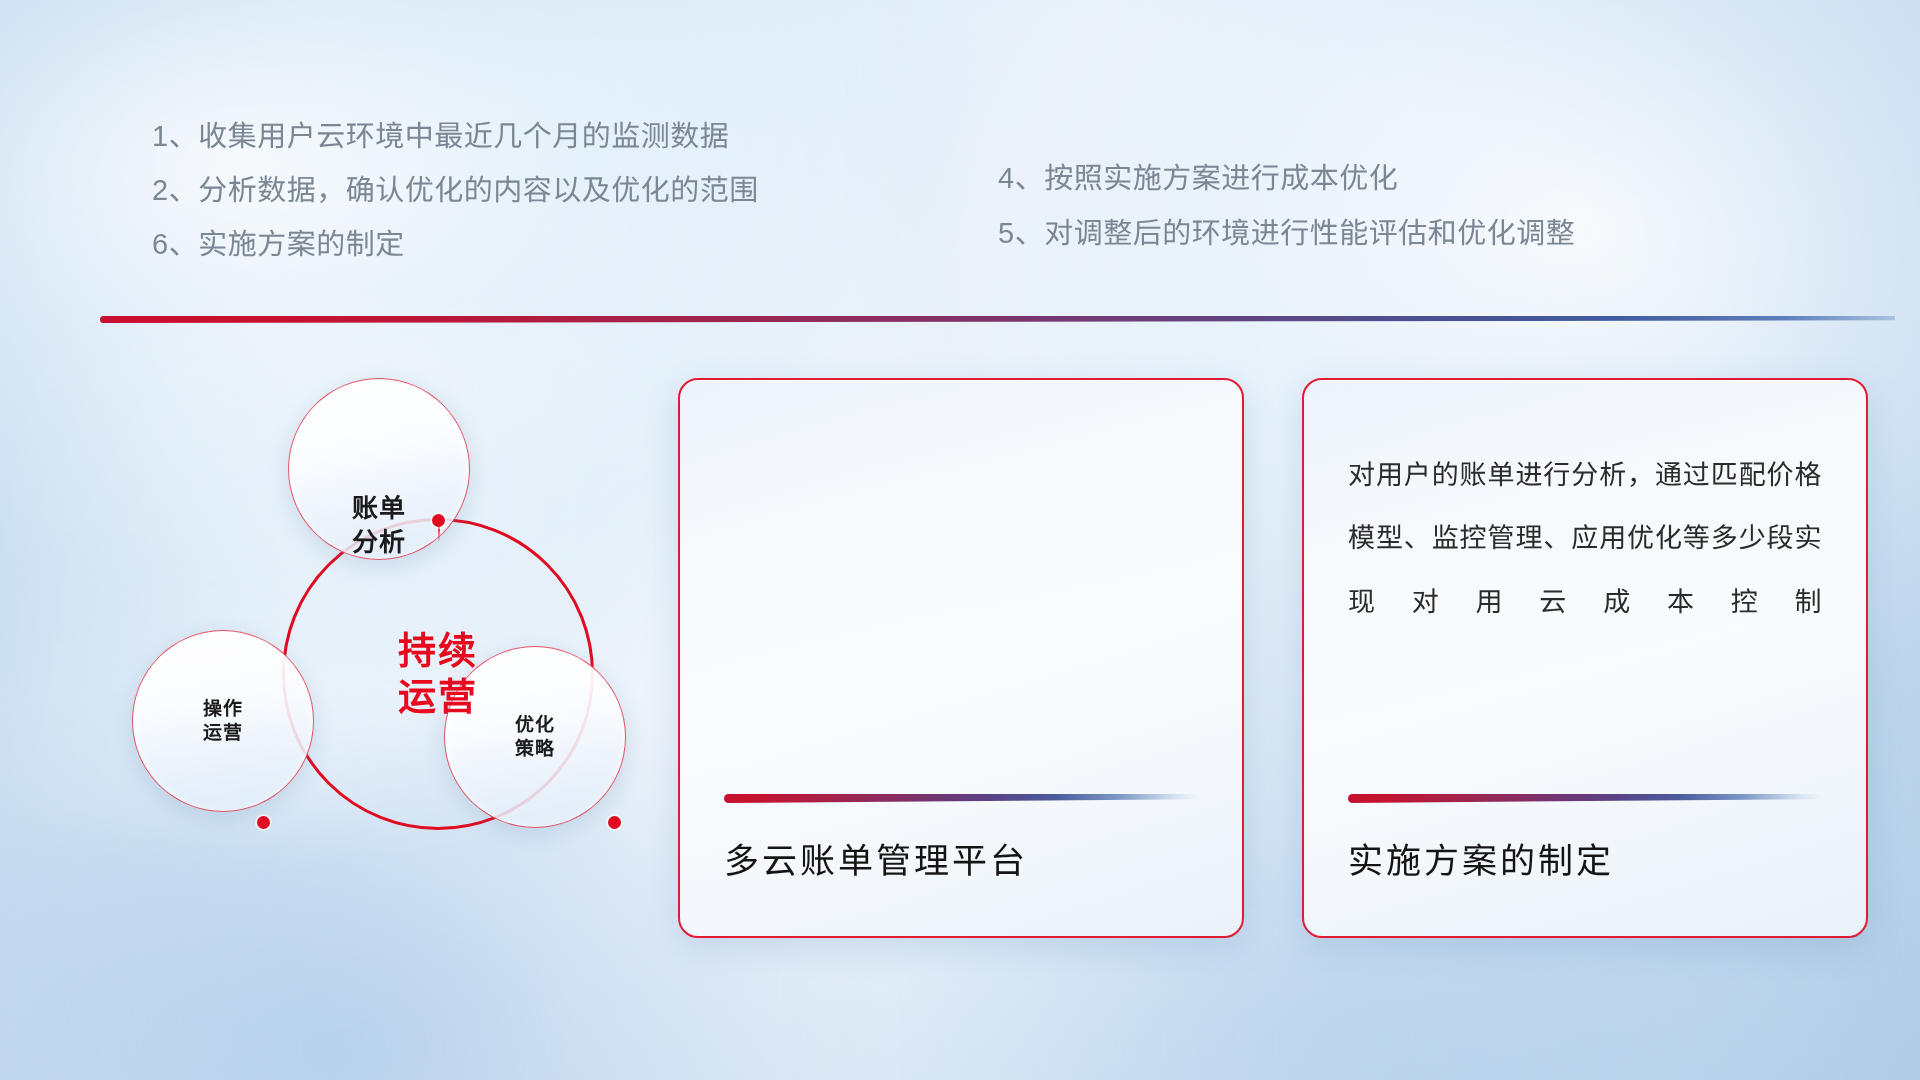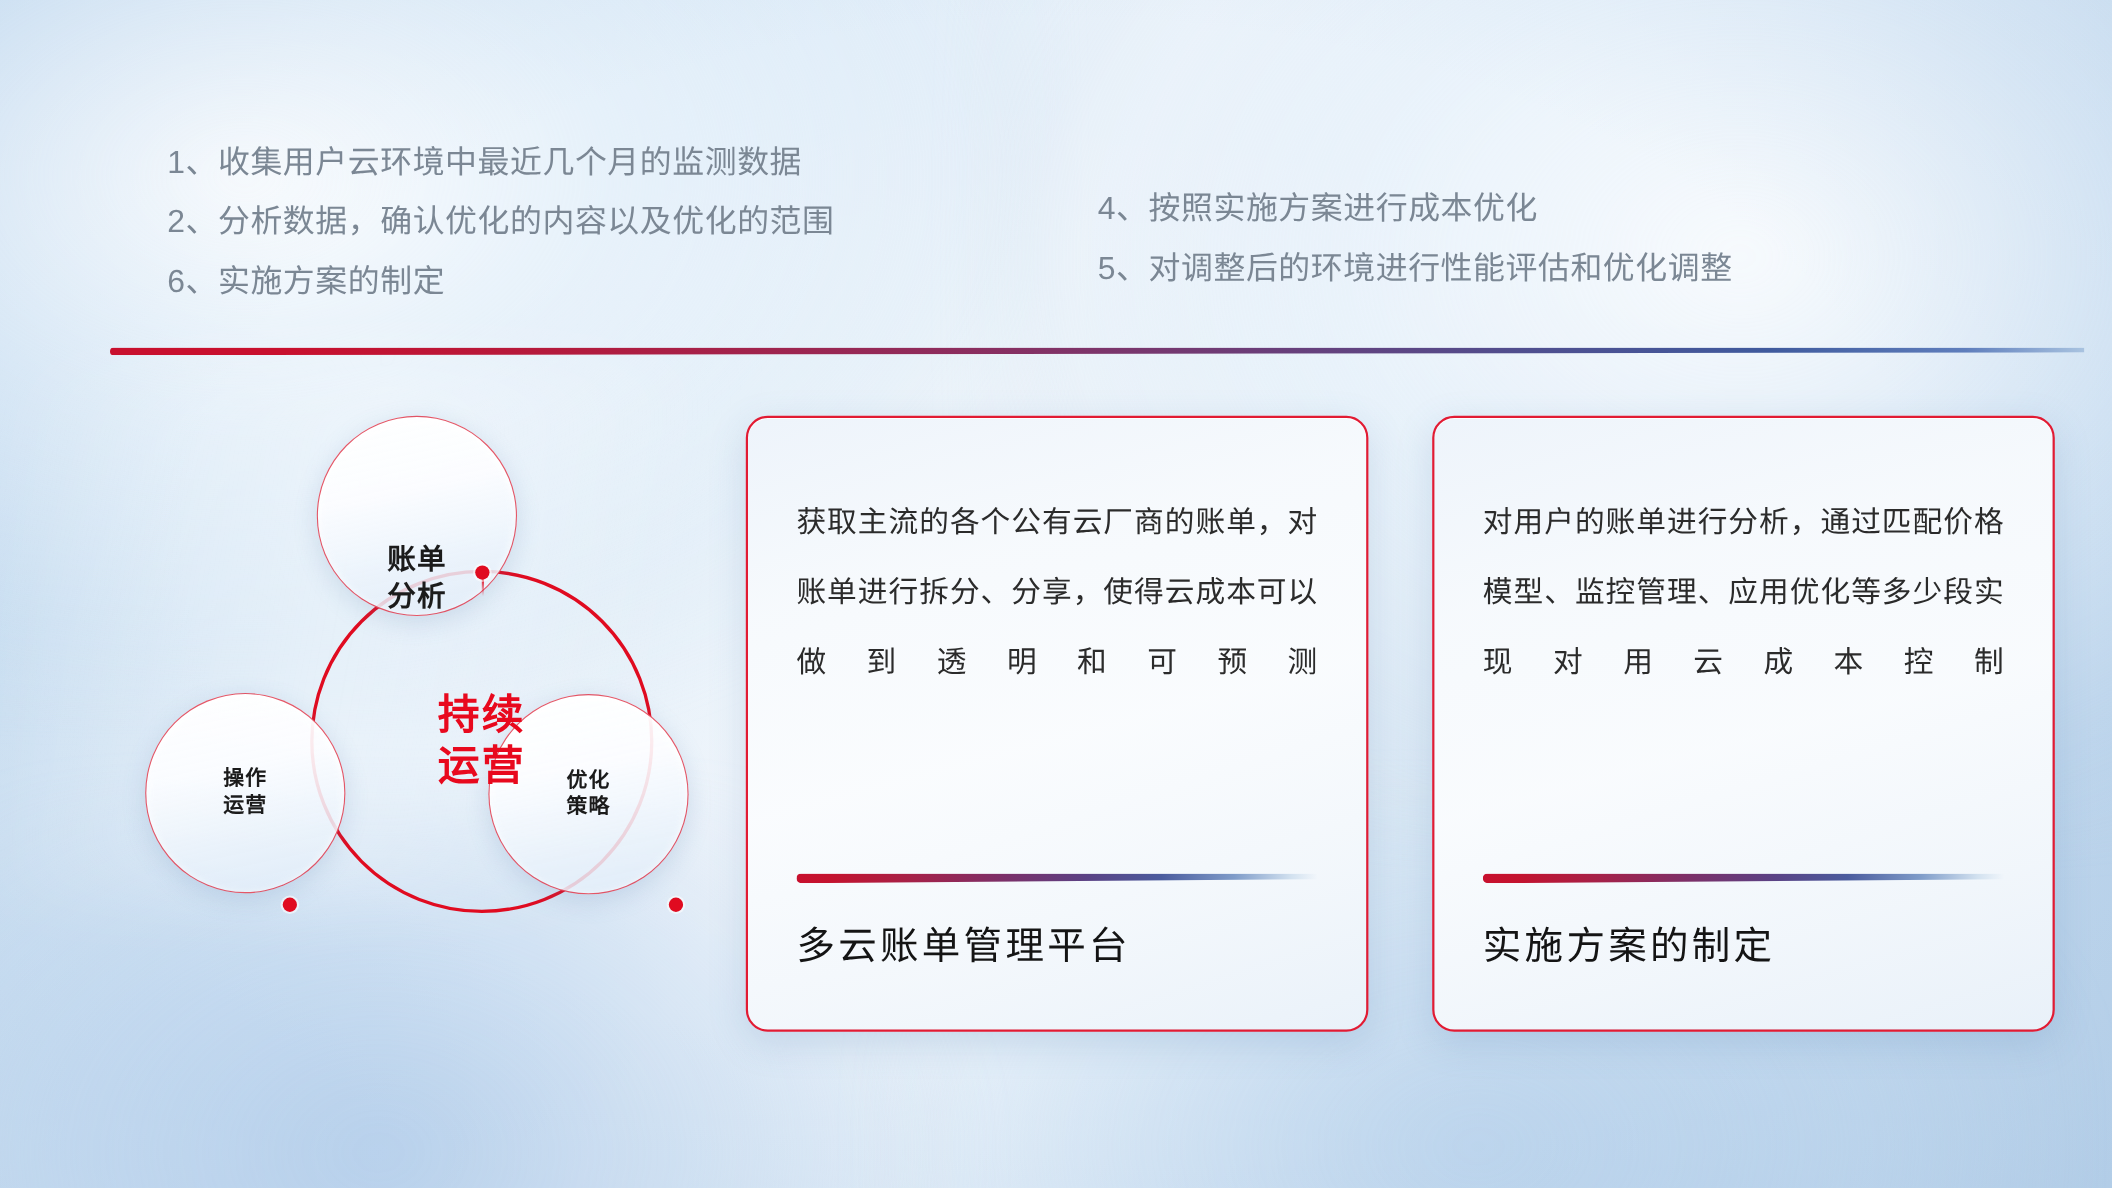--- a/index.html
+++ b/index.html
@@ -64,21 +64,21 @@
     position:absolute;left:0;top:30%;width:40%;height:46%;
     background:linear-gradient(100deg, rgba(255,255,255,0) 0%, rgba(255,255,255,.35) 42%, rgba(255,255,255,0) 78%);
     filter:blur(30px);
   }
   .bgVign{
     position:absolute;inset:0;
     background:radial-gradient(ellipse at 50% 46%, rgba(255,255,255,.10) 0%, rgba(255,255,255,0) 58%, rgba(150,184,220,.20) 100%);
   }
 
   
-  #lists{position:absolute;left:0;top:16px;width:1920px;height:300px;}
+  #lists{position:absolute;left:0;top:4px;width:1920px;height:300px;}
   .col{position:absolute;}
   .colL{left:152px;top:118px;}
   .colR{left:998px;top:160px;}
   .li{
     font-size:29px;
     line-height:1;
     color:#7b8794;
     letter-spacing:.5px;
     white-space:nowrap;
     margin-bottom:25px;
@@ -115,21 +115,21 @@
     position:absolute;border-radius:50%;
     border:1.6px solid rgba(222,40,60,.78);
     background:
       linear-gradient(168deg, rgba(255,255,255,.97) 0%, rgba(252,253,255,.92) 38%, rgba(235,243,251,.86) 72%, rgba(223,235,248,.84) 100%);
     box-shadow:0 6px 22px rgba(90,130,175,.20), inset 0 2px 8px rgba(255,255,255,.9);
     display:flex;align-items:center;justify-content:center;
     box-sizing:border-box;
   }
   .bTop{left:192px;top:28px;width:182px;height:182px;align-items:flex-end;}
   .bBL{left:36px;top:280px;width:182px;height:182px;}
-  .bBR{left:348px;top:281px;width:182px;height:182px;}
+  .bBR{left:348px;top:296px;width:182px;height:182px;}
   .bubLabel{
     font-size:26px;line-height:1.28;font-weight:700;color:#1b1b1b;
     text-align:center;letter-spacing:1px;
   }
   .bBL .bubLabel,.bBR .bubLabel{font-size:19px;}
   .centerLabel{
     position:absolute;left:186px;top:168px;width:312px;height:312px;
     display:flex;align-items:center;justify-content:center;
   }
   .centerLabel span{
@@ -251,21 +251,20 @@
 
   <div class="tick tickTop"></div>
   <div class="dot dotTop"></div>
   <div class="dot dotBL"></div>
   <div class="dot dotBR"></div>
 </div>
 
 <div id="cards">
 
   <div class="card">
-    <div class="cardBody">获取主流的各个公有云厂商的账单，对账单进行拆分、分享，使得云成本可以做到透明和可预测</div>
     <div class="cardRule"></div>
     <div class="cardTitle">多云账单管理平台</div>
   </div>
 
   <div class="card">
     <div class="cardBody">对用户的账单进行分析，通过匹配价格模型、监控管理、应用优化等多少段实现对用云成本控制</div>
     <div class="cardRule"></div>
     <div class="cardTitle">实施方案的制定</div>
   </div>
 

